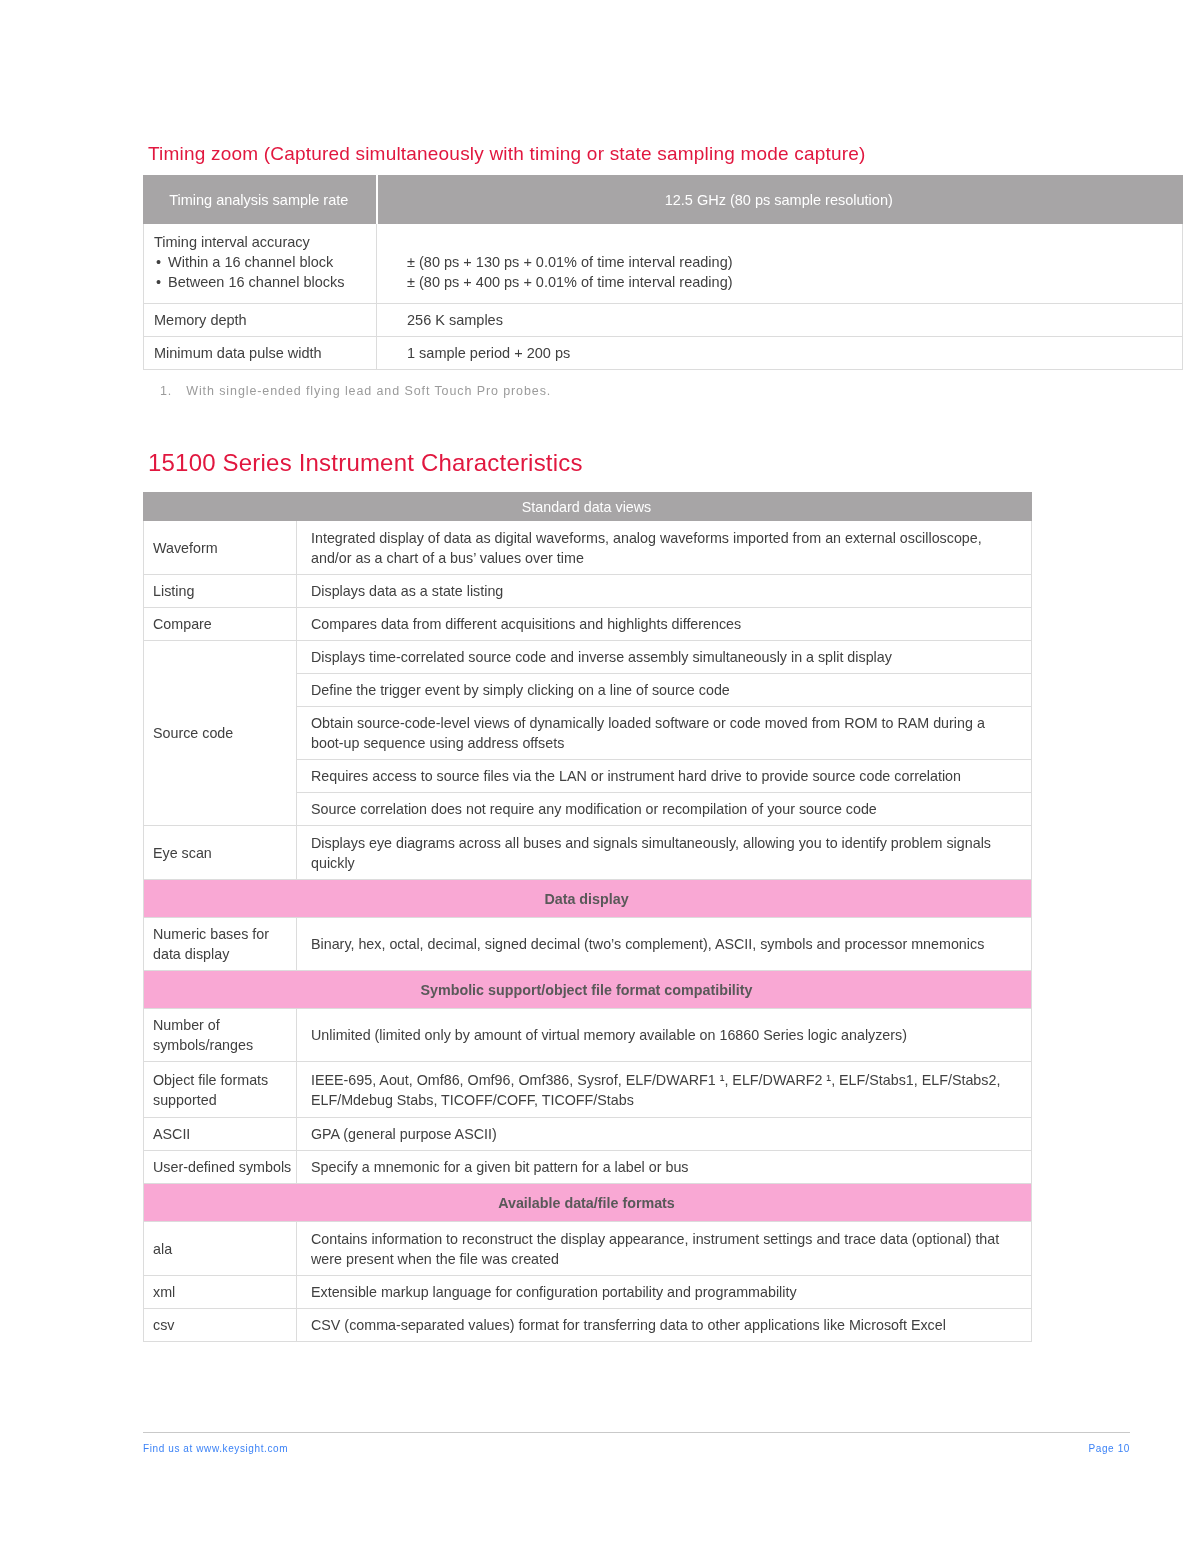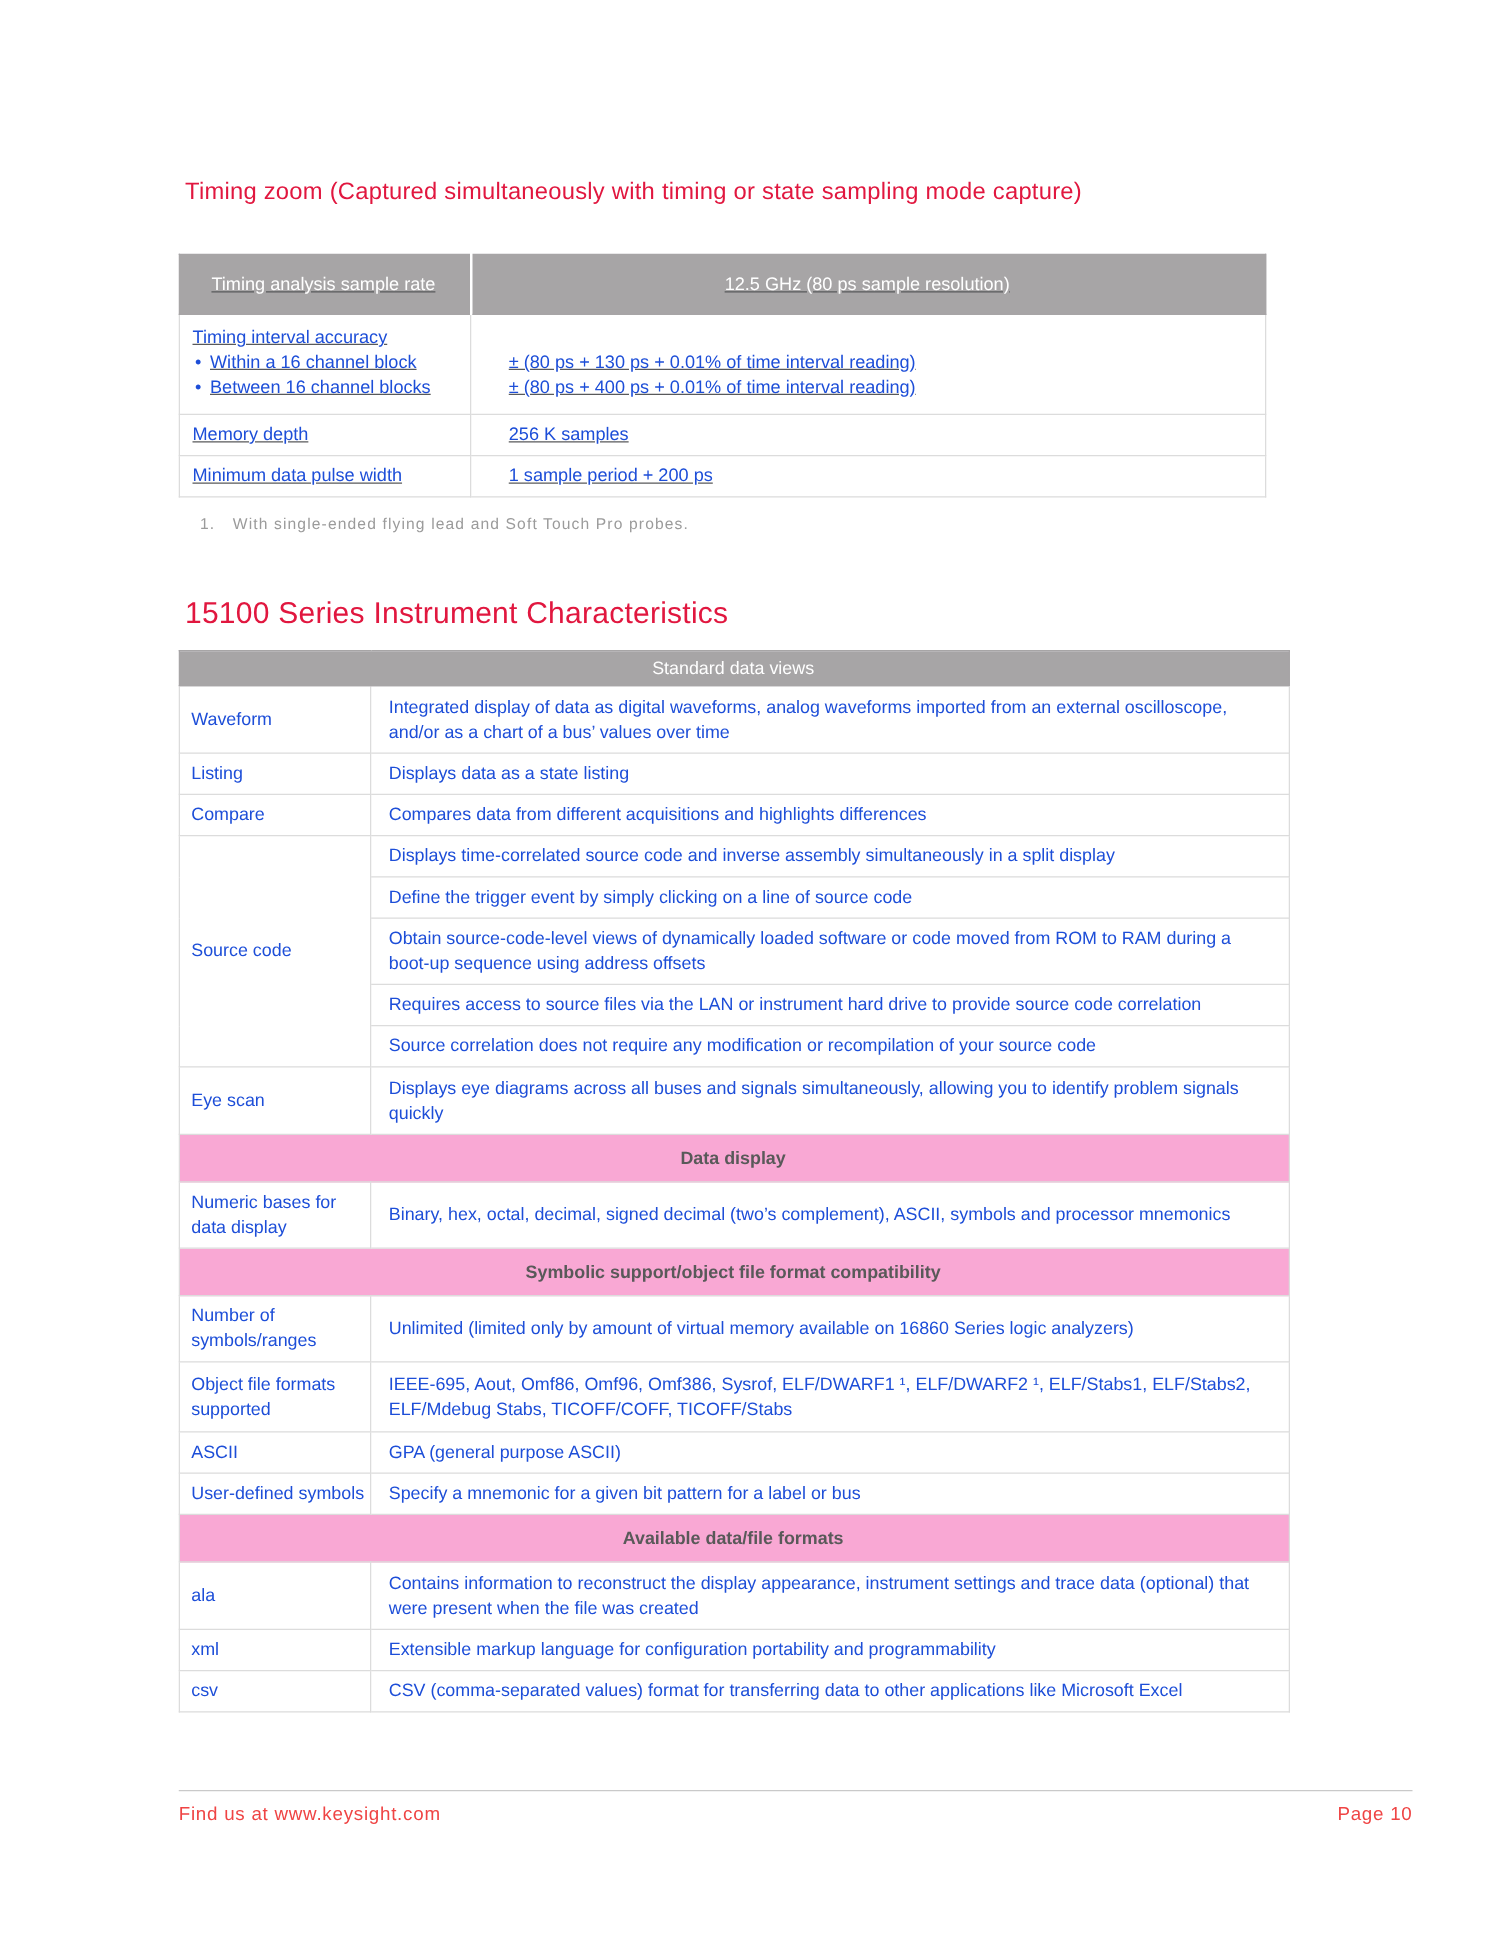--- a/index.html
+++ b/index.html
@@ -15,27 +15,27 @@
     color:#e1173f; font-size:19px; line-height:26px; font-weight:400;
     padding-left:5px; letter-spacing:0.2px;
   }
   .sec-title-lg {
     color:#e1173f; font-size:24px; line-height:32px; font-weight:400;
     padding-left:5px; letter-spacing:0.2px;
   }
 
   table { border-collapse:collapse; table-layout:fixed; }
   td {
-    font-size:14.5px; line-height:20px; color:#1d4ed8;
+    font-size:14.5px; line-height:20px; color:#404040;
     vertical-align:middle; border:1px solid #dcdcdc;
     padding:6px 12px 6px 10px; word-wrap:break-word;
   }
 
   
-  .t1 { width:870px; margin-top:36px;text-decoration:underline; }
+  .t1 { width:1040px; margin-top:8px; }
   .t1 .hdr td {
     background:#a7a5a6; color:#ffffff; text-align:center;
     height:48px; border-color:#a7a5a6;
   }
   .t1 .hdr td:first-child { border-right:2px solid #ffffff; }
   .t1 .val { padding-left:30px; }
   .t1 .row-s td { height:33px; }
   .acc-l { vertical-align:top; padding-top:8px; }
   .acc-v { vertical-align:top; padding-top:28px; height:80px; }
   .bl { position:relative; padding-left:14px; }
@@ -67,21 +67,21 @@
   .h-obj td { height:56px; }
   .h-n2 td { height:53px; }
   .sc-sub { height:33px; }
   .sc-sub2 { height:53px; }
 
   
   .footer {
     position:absolute; left:143px; top:1432px; width:987px;
     border-top:1px solid #c9c9c9; padding-top:10px;
     display:flex; justify-content:space-between;
-    font-size:15px; color:#ef4444; letter-spacing:0.6px;
+    font-size:10px; color:#3b82f6; letter-spacing:0.6px;
   }
 </style>
 </head>
 <body>
 
 <div class="content">
 
   <h2 class="sec-title">Timing zoom (Captured simultaneously with timing or state sampling mode capture)</h2>
 
   <table class="t1">

